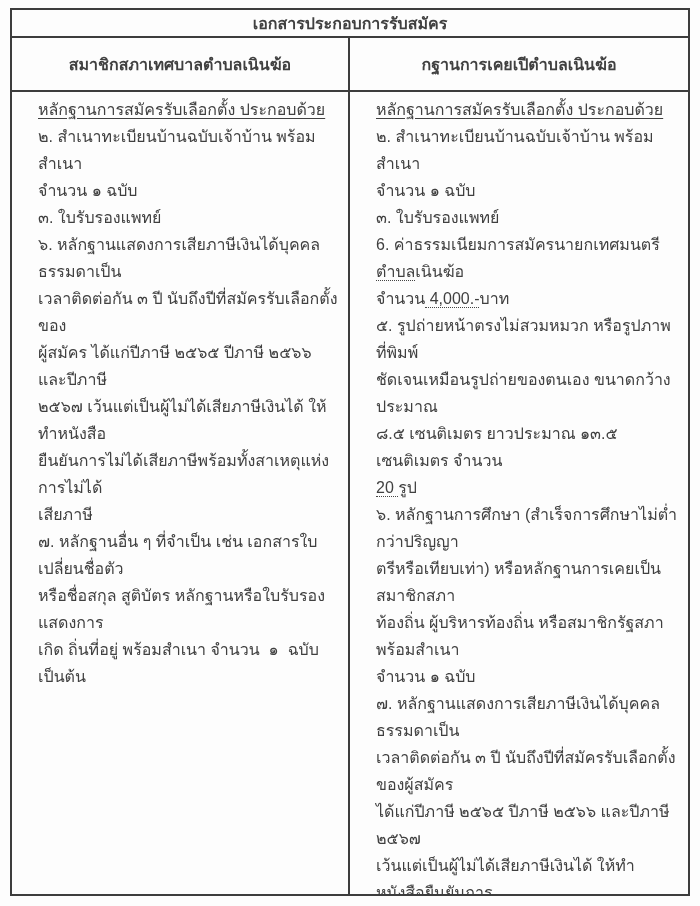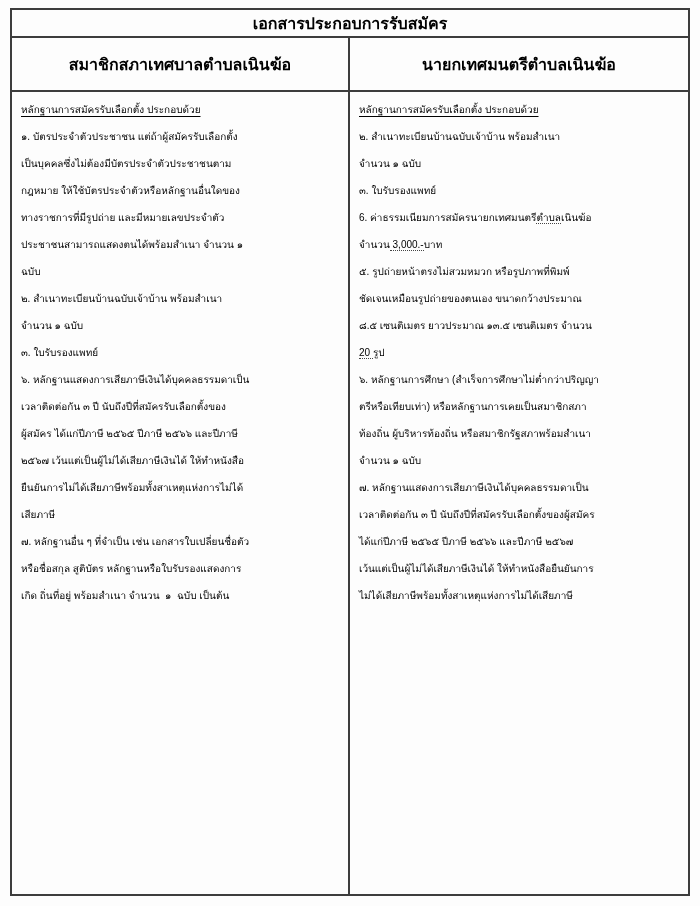--- a/index.html
+++ b/index.html
@@ -6,21 +6,21 @@
     margin: 0;
     padding: 0;
     background: #fbfbfb;
   }
   .page {
     position: relative;
     width: 700px;
     height: 906px;
     background: #fdfdfd;
     font-family: "Liberation Sans", "DejaVu Sans", sans-serif;
-    color: #000000;
+    color: #404040;
     overflow: hidden;
   }
   .doc-table {
     position: absolute;
     left: 10px;
     top: 8px;
     width: 680px;
     height: 888px;
     border: 2px solid #3d3d3d;
     background: #fdfdfd;
@@ -51,22 +51,22 @@
     box-sizing: border-box;
   }
   .header-cell.left { border-right: 2px solid #3d3d3d; }
   .body-row {
     flex: 1 1 auto;
     display: grid;
     grid-template-columns: 1fr 1fr;
     min-height: 0;
   }
   .body-cell {
-    padding: 4px 8px 0 9px;
-    font-size: 10px;
+    padding: 4px 8px 0 26px;
+    font-size: 16px;
     line-height: 27px;
     box-sizing: border-box;
     overflow: hidden;
   }
   .body-cell.left { border-right: 2px solid #3d3d3d; }
   .section-heading {
     text-decoration: underline;
     text-underline-offset: 3px;
     margin: 0;
   }
@@ -84,33 +84,27 @@
 
 <div class="page">
   <div class="doc-table">
 
     <div class="title-row">
       <span>เอกสารประกอบการรับสมัคร</span>
     </div>
 
     <div class="header-row">
       <div class="header-cell left">สมาชิกสภาเทศบาลตำบลเนินฆ้อ</div>
-      <div class="header-cell">นายกเทศมนตรีตำบลเนินฆ้อ</div>
+      <div class="header-cell">กฐานการเคยเปีตำบลเนินฆ้อ</div>
     </div>
 
     <div class="body-row">
       <div class="body-cell left">
         <p class="section-heading">หลักฐานการสมัครรับเลือกตั้ง ประกอบด้วย</p>
         <div>
-            <p class="doc-item"><span>๑. บัตรประจำตัวประชาชน แต่ถ้าผู้สมัครรับเลือกตั้ง
-เป็นบุคคลซึ่งไม่ต้องมีบัตรประจำตัวประชาชนตาม
-กฎหมาย ให้ใช้บัตรประจำตัวหรือหลักฐานอื่นใดของ
-ทางราชการที่มีรูปถ่าย และมีหมายเลขประจำตัว
-ประชาชนสามารถแสดงตนได้พร้อมสำเนา จำนวน ๑
-ฉบับ</span></p>
             <p class="doc-item"><span>๒. สำเนาทะเบียนบ้านฉบับเจ้าบ้าน พร้อมสำเนา
 จำนวน ๑ ฉบับ</span></p>
             <p class="doc-item"><span>๓. ใบรับรองแพทย์</span></p>
             <p class="doc-item"><span>๖. หลักฐานแสดงการเสียภาษีเงินได้บุคคลธรรมดาเป็น
 เวลาติดต่อกัน ๓ ปี นับถึงปีที่สมัครรับเลือกตั้งของ
 ผู้สมัคร ได้แก่ปีภาษี ๒๕๖๕ ปีภาษี ๒๕๖๖ และปีภาษี
 ๒๕๖๗ เว้นแต่เป็นผู้ไม่ได้เสียภาษีเงินได้ ให้ทำหนังสือ
 ยืนยันการไม่ได้เสียภาษีพร้อมทั้งสาเหตุแห่งการไม่ได้
 เสียภาษี</span></p>
             <p class="doc-item"><span>๗. หลักฐานอื่น ๆ ที่จำเป็น เช่น เอกสารใบเปลี่ยนชื่อตัว
@@ -118,21 +112,21 @@
 เกิด ถิ่นที่อยู่ พร้อมสำเนา จำนวน  ๑  ฉบับ เป็นต้น</span></p>
           </div>
       </div>
       <div class="body-cell">
         <p class="section-heading">หลักฐานการสมัครรับเลือกตั้ง ประกอบด้วย</p>
         <div>
             <p class="doc-item"><span>๒. สำเนาทะเบียนบ้านฉบับเจ้าบ้าน พร้อมสำเนา
 จำนวน ๑ ฉบับ</span></p>
             <p class="doc-item"><span>๓. ใบรับรองแพทย์</span></p>
             <p class="doc-item"><span>6. ค่าธรรมเนียมการสมัครนายกเทศมนตรี</span><span class="dotted-underline">ตำบล</span><span>เนินฆ้อ
-จำนวน</span><span class="dotted-underline"> 3,000.-</span><span>บาท</span></p>
+จำนวน</span><span class="dotted-underline"> 4,000.-</span><span>บาท</span></p>
             <p class="doc-item"><span>๕. รูปถ่ายหน้าตรงไม่สวมหมวก หรือรูปภาพที่พิมพ์
 ชัดเจนเหมือนรูปถ่ายของตนเอง ขนาดกว้างประมาณ
 ๘.๕ เซนติเมตร ยาวประมาณ ๑๓.๕ เซนติเมตร จำนวน
 </span><span class="dotted-underline">20 </span><span>รูป</span></p>
             <p class="doc-item"><span>๖. หลักฐานการศึกษา (สำเร็จการศึกษาไม่ต่ำกว่าปริญญา
 ตรีหรือเทียบเท่า) หรือหลักฐานการเคยเป็นสมาชิกสภา
 ท้องถิ่น ผู้บริหารท้องถิ่น หรือสมาชิกรัฐสภาพร้อมสำเนา
 จำนวน ๑ ฉบับ</span></p>
             <p class="doc-item"><span>๗. หลักฐานแสดงการเสียภาษีเงินได้บุคคลธรรมดาเป็น
 เวลาติดต่อกัน ๓ ปี นับถึงปีที่สมัครรับเลือกตั้งของผู้สมัคร

